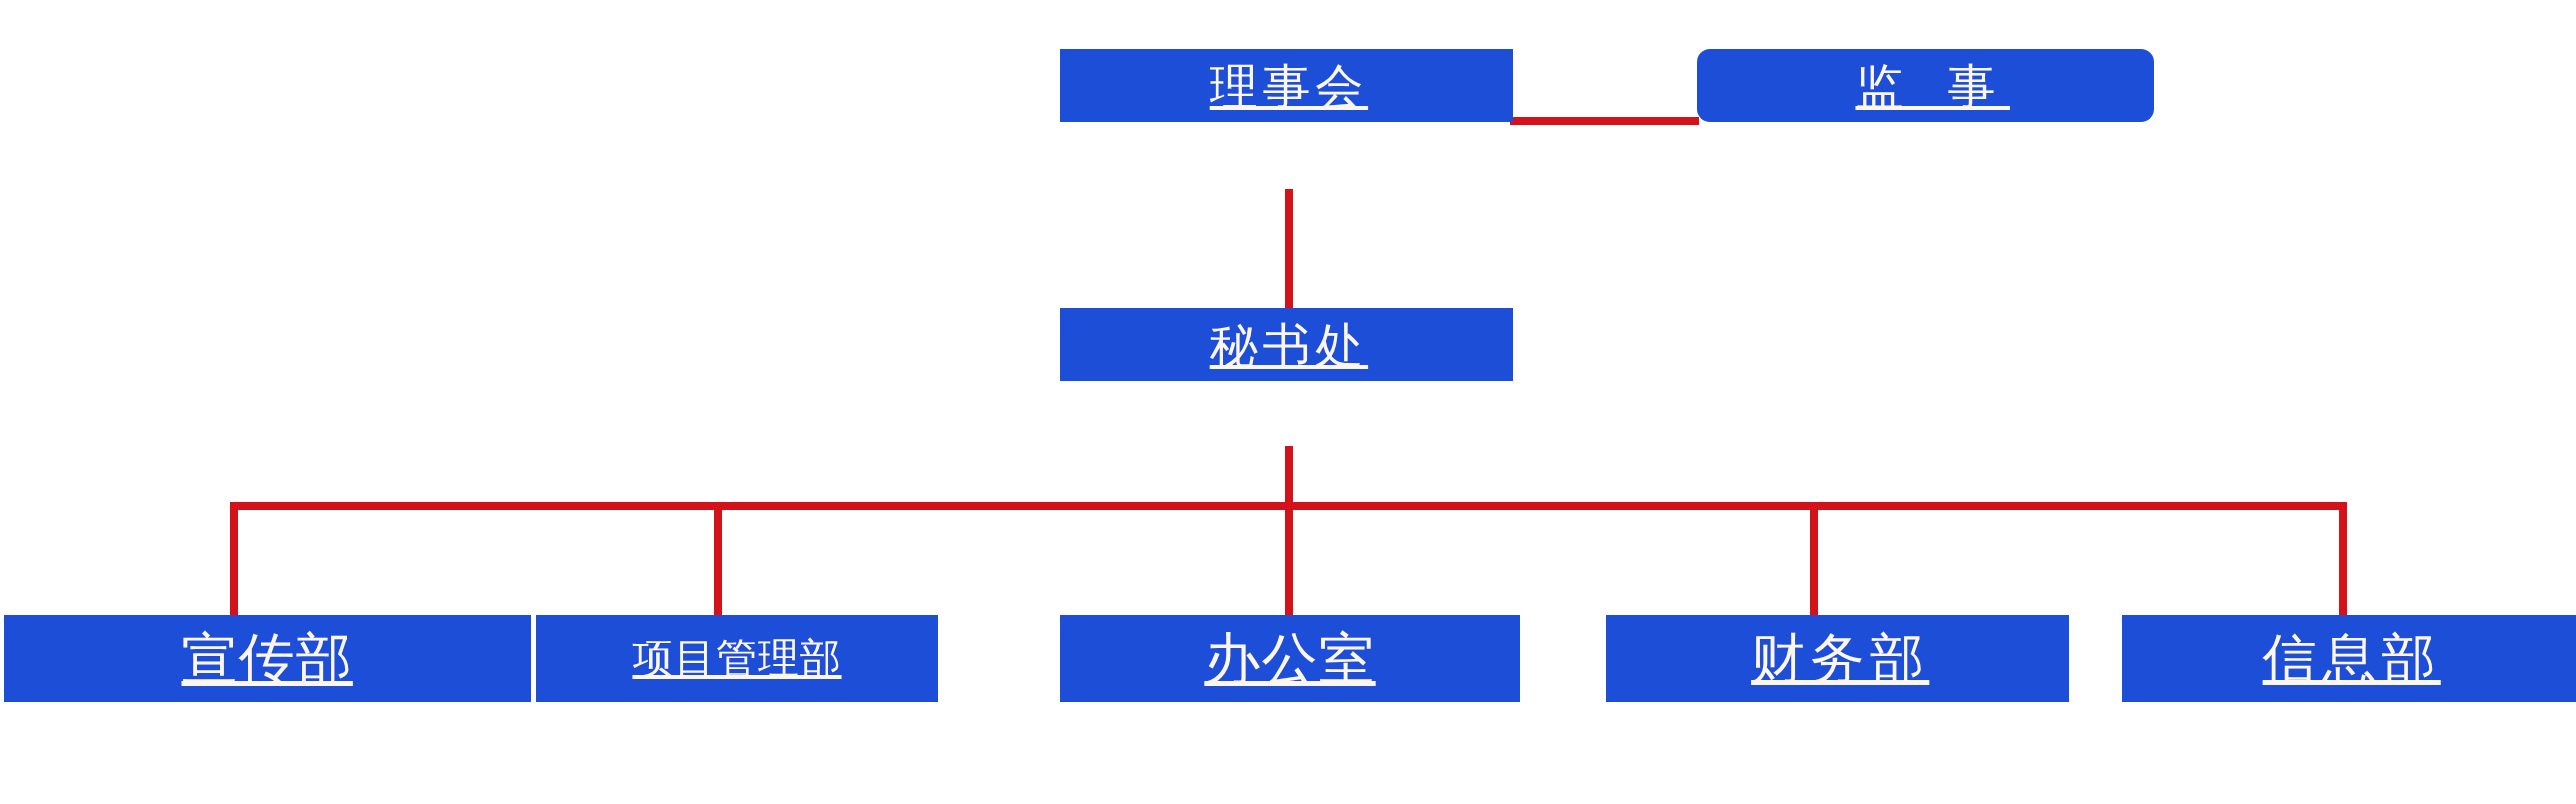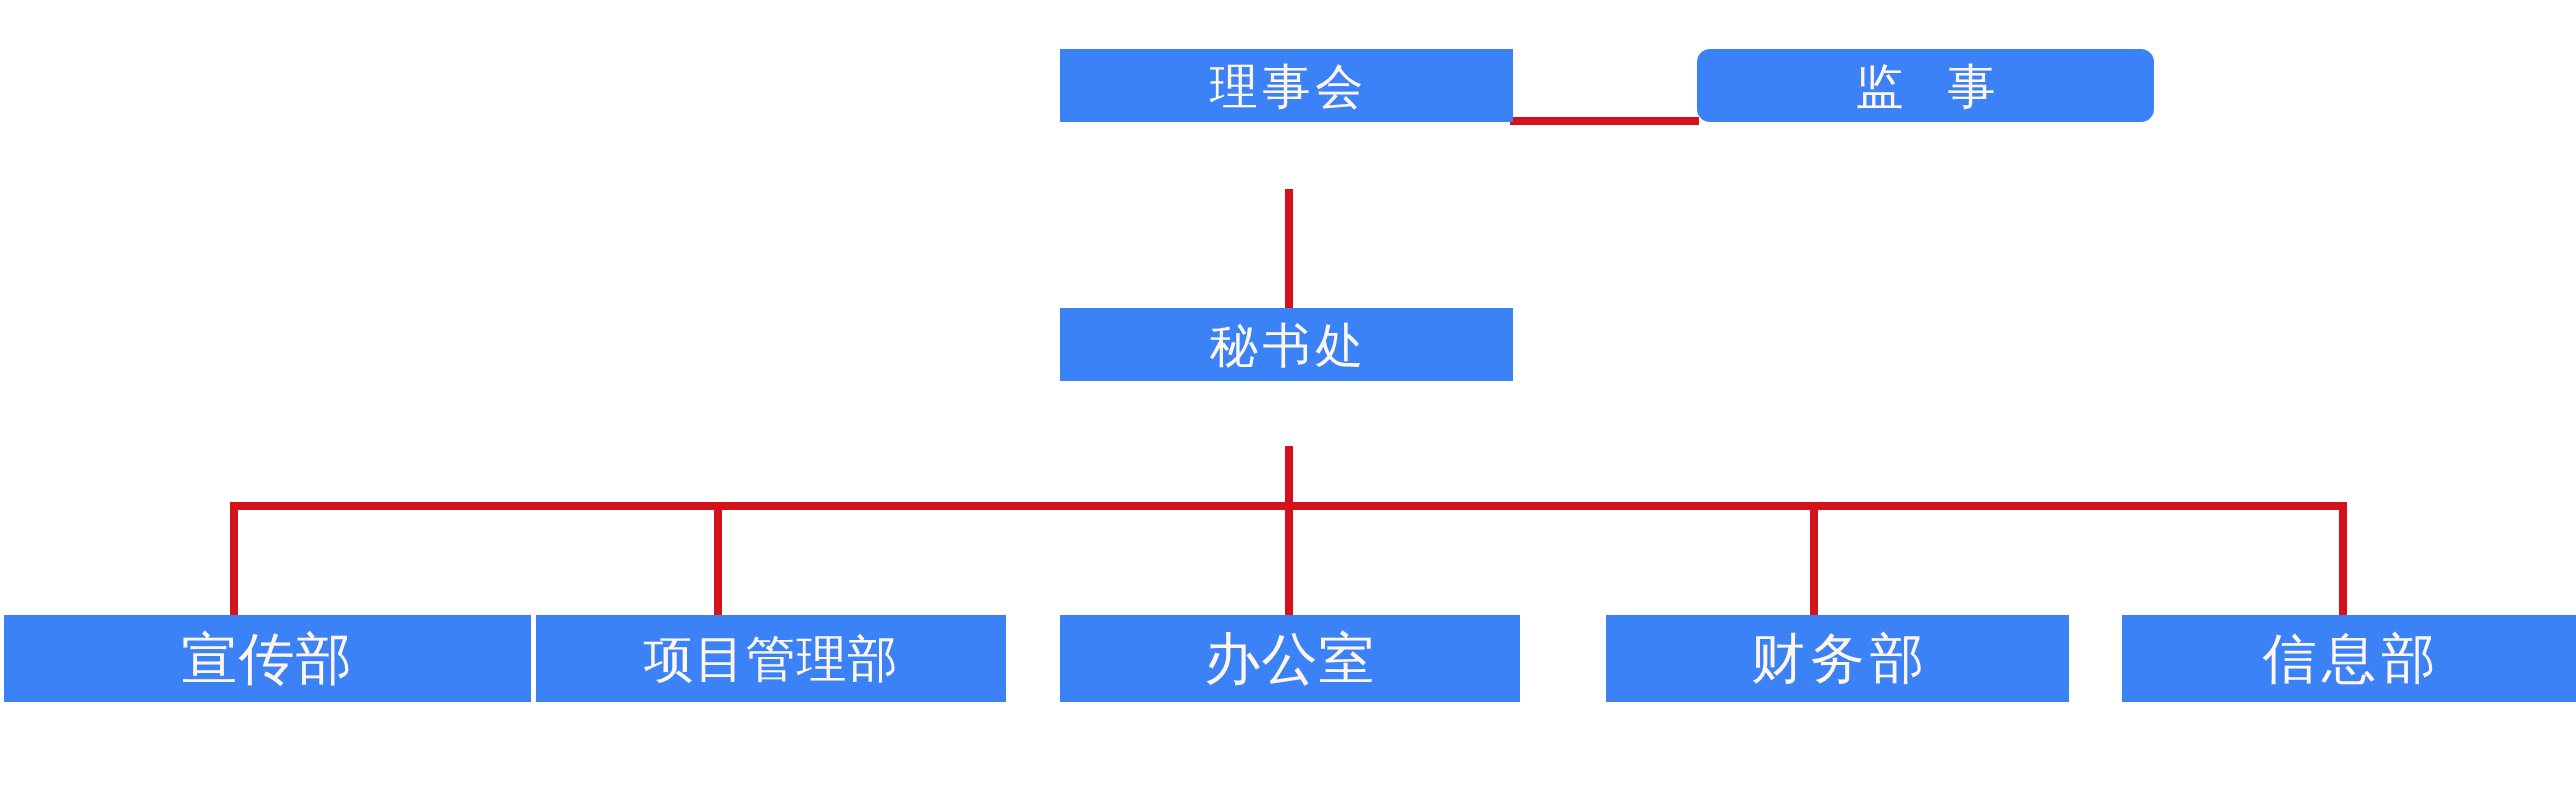--- a/index.html
+++ b/index.html
@@ -12,29 +12,30 @@
   }
   #chart-root {
     position: relative;
     width: 2576px;
     height: 805px;
     background: #ffffff;
     overflow: hidden;
   }
   .node {
     position: absolute;
-    background: #3b82f6;
+    background: #1d4ed8;
     color: #fdf6ef;
     display: flex;
     align-items: center;
     justify-content: center;
     box-sizing: border-box;
     line-height: 1;
     text-align: center;
     letter-spacing: 0.02em;
+    text-decoration: underline;
     -webkit-font-smoothing: antialiased;
   }
   .node .label {
     display: block;
     white-space: nowrap;
     font-weight: 400;
   }
   .node.wide-space .label {
     letter-spacing: 0.30em;
     text-indent: 0.30em;
@@ -79,21 +80,21 @@
   </div>
 
   <div class="node mid-space" style="left:1060px; top:308px; width:453px; height:73px; font-size:48px;">
     <span class="label">秘书处</span>
   </div>
 
   <div class="node" style="left:3.7px; top:615px; width:527px; height:87px; font-size:56px;">
     <span class="label">宣传部</span>
   </div>
 
-  <div class="node" style="left:536px; top:615px; width:470px; height:87px; font-size:50px;">
+  <div class="node" style="left:536px; top:615px; width:402px; height:87px; font-size:41px;">
     <span class="label">项目管理部</span>
   </div>
 
   <div class="node" style="left:1060px; top:615px; width:460px; height:87px; font-size:56px;">
     <span class="label">办公室</span>
   </div>
 
   <div class="node mid-space" style="left:1586px; top:615px; width:463px; height:87px; font-size:54px;margin-left:20px;">
     <span class="label">财务部</span>
   </div>

